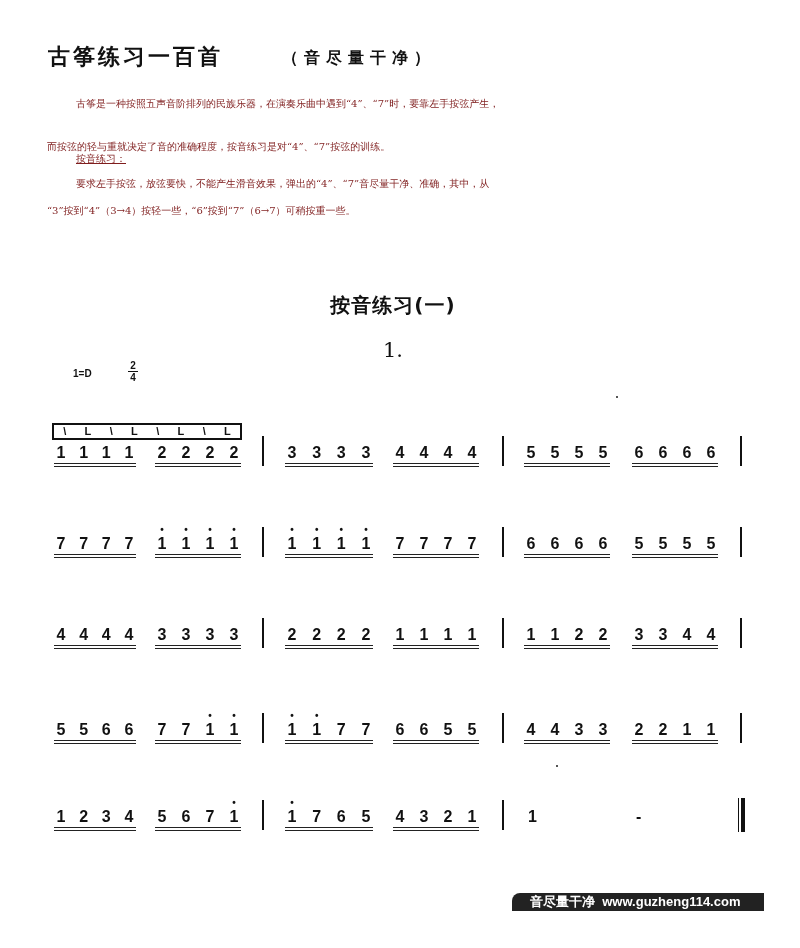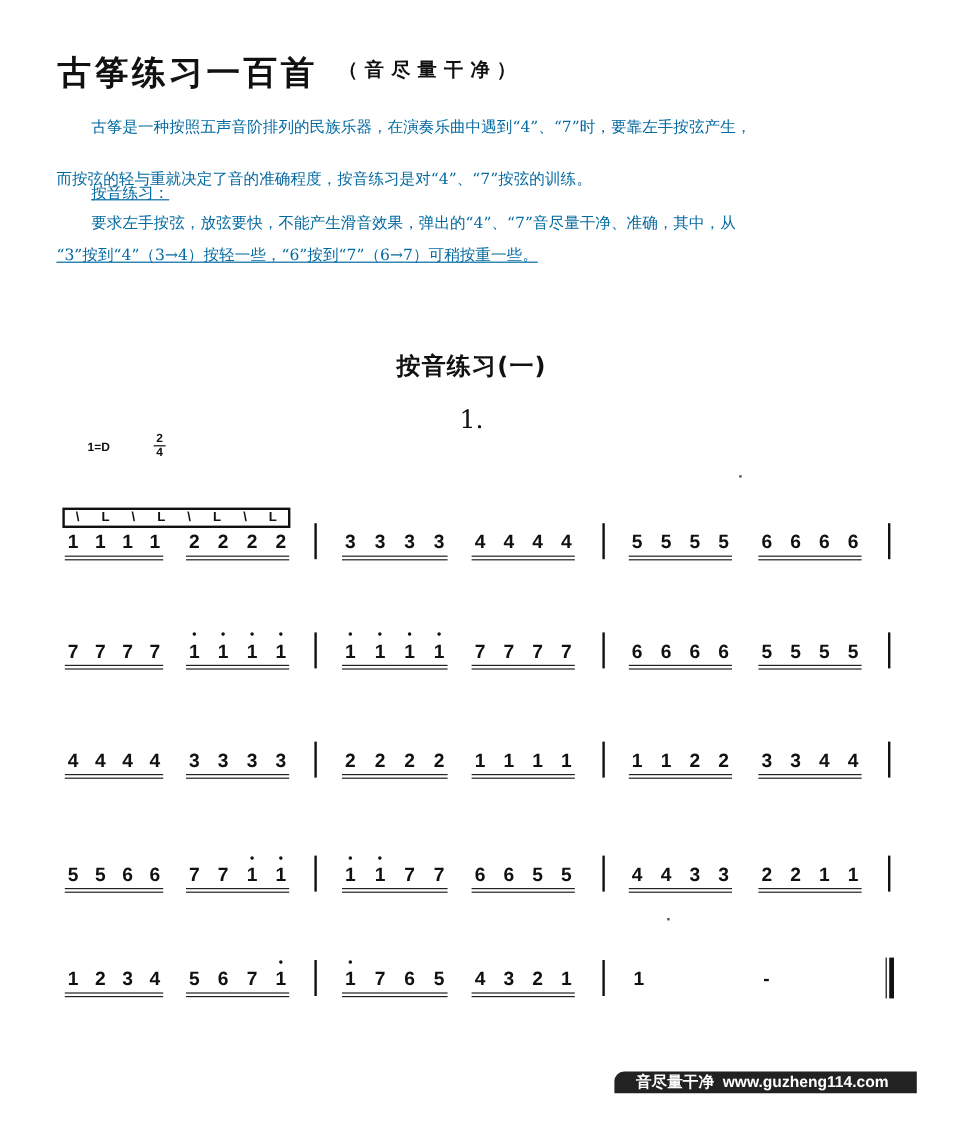--- a/index.html
+++ b/index.html
@@ -1,25 +1,25 @@
 <!DOCTYPE html>
 <html><head>
 <meta charset="utf-8">
 <style>
   html, body { margin:0; padding:0; background:#ffffff; }
   body { width:800px; height:948px; position:relative; overflow:hidden; color:#111; font-family:"DejaVu Sans", sans-serif; }
   .abs { position:absolute; }
-  .title { left:48px; top:42px; font-size:28px; font-weight:bold; letter-spacing:3px; color:#111; white-space:nowrap; }
+  .title { left:48px; top:42px; font-size:22px; font-weight:bold; letter-spacing:3px; color:#111; white-space:nowrap; }
   .subtitle { left:282px; top:48px; font-size:16px; font-weight:bold; letter-spacing:6px; color:#111; white-space:nowrap; }
-  .para { font-size:13px; color:#0369a1; white-space:nowrap; font-family:"DejaVu Serif", serif; }
+  .para { font-size:10px; color:#7f1d1d; white-space:nowrap; font-family:"DejaVu Serif", serif; }
   .p1 { left:76px; top:97px; }
   .p2 { left:47px; top:140px; }
   .p3 { left:76px; top:152px;text-decoration:underline; }
   .p4 { left:76px; top:177px; }
-  .p5 { left:47px; top:204px;text-decoration:underline; }
+  .p5 { left:47px; top:204px; }
   .section-title { left:0; width:786px; text-align:center; top:292px; font-size:20px; font-weight:bold; color:#111; letter-spacing:1px; }
   .piece-no { left:0; width:786px; text-align:center; top:338px; font-size:21px; font-family:"DejaVu Serif", serif; color:#111; }
   .key { left:73px; top:368px; font-size:10px; font-weight:bold; font-family:"Liberation Sans", sans-serif; }
   .timesig { left:127px; top:360px; width:12px; font-size:10px; font-weight:bold; text-align:center; line-height:11px; font-family:"Liberation Sans", sans-serif; }
   .timesig .bar { border-top:1px solid #111; margin:0 1px; }
   .finger-box { left:52px; top:423px; width:186px; height:13px; border:2px solid #111; display:flex; justify-content:space-around; align-items:center; font-size:11px; font-weight:bold; line-height:11px; font-family:"Liberation Sans", sans-serif; }
   .row { left:0; width:800px; height:40px; }
   .beat { position:absolute; top:0; height:40px; }
   .beat .notes { display:flex; justify-content:space-between; font-weight:bold; font-size:16px; font-family:"Liberation Sans", sans-serif; color:#111; padding:0 1px; }
   .beat .notes span { position:relative; display:inline-block; width:12px; text-align:center; }

